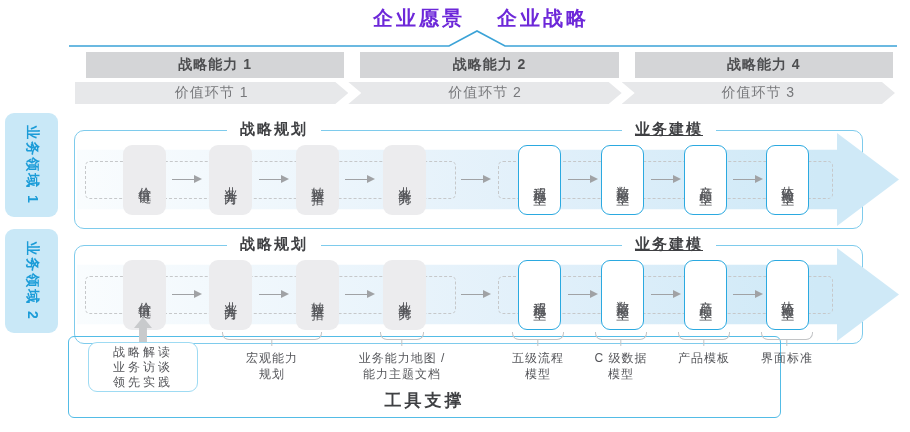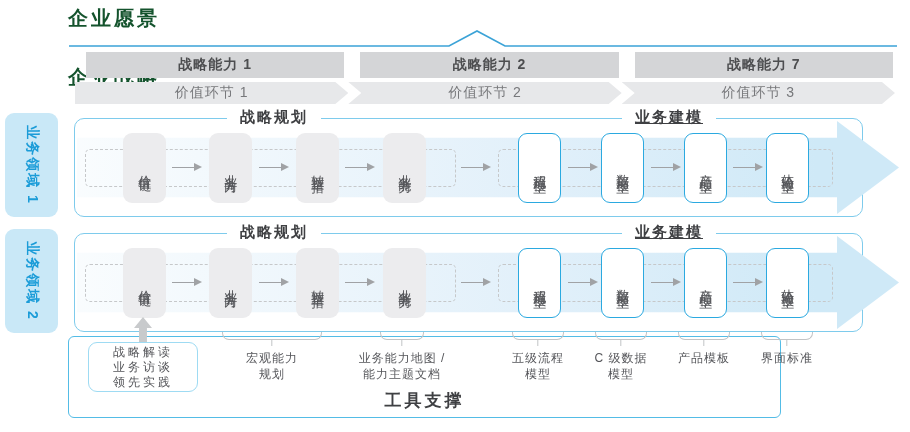--- a/index.html
+++ b/index.html
@@ -2,21 +2,21 @@
 <html><head>
 <meta charset="utf-8">
 <style>
   * { margin:0; padding:0; box-sizing:border-box; }
   body { background:#fff; font-family:"Liberation Sans","DejaVu Sans",sans-serif; }
   .canvas { position:relative; width:910px; height:432px; background:#fff; overflow:hidden; }
 
   
   .titles { position:absolute; left:68px; top:5px; width:826px; display:flex;
             justify-content:center; gap:32px; font-size:20px; font-weight:bold;
-            color:#14532d; letter-spacing:3px;flex-direction:column; }
+            color:#6d28d9; letter-spacing:3px; }
   .vision-line { position:absolute; left:68px; top:28px; }
 
   
   .cap-row { position:absolute; left:75px; top:52px; width:818px; height:26px; display:flex; gap:5px; }
   .cap-seg { flex:1; background:#d4d5d7; display:flex; align-items:center; justify-content:center;
              font-size:14px; font-weight:bold; color:#4d4e50; letter-spacing:1px;margin-left:11px; }
   .vl-row { position:absolute; left:75px; top:82px; width:820px; height:22px; display:flex; gap:0; }
   .vseg { flex:1; background:#e7e8ea; display:flex; align-items:center; justify-content:center;
           font-size:14px; color:#77787b; letter-spacing:1px;
           clip-path:polygon(0 0,calc(100% - 13px) 0,100% 50%,calc(100% - 13px) 100%,0 100%,13px 50%); }
@@ -25,21 +25,21 @@
   
   .domain { position:absolute; left:5px; width:53px; background:#c9e8f7; border-radius:9px;
             display:flex; align-items:center; justify-content:center; }
   .domain span { transform:rotate(90deg); white-space:nowrap; font-size:14px; font-weight:bold;
                  color:#1b9cd8; letter-spacing:2px; }
   .d1 { top:113px; height:104px; }
   .d2 { top:229px; height:104px; }
 
   
   .flow-row { position:absolute; left:74px; width:789px; height:99px;
-              border:1.4px solid #7ecbec; border-radius:10px; background:#fff; }
+              border:1.4px solid #7ecbec; border-radius:10px; background:#fff;margin-top:12px; }
   .r1 { top:118px; } .r2 { top:233px; }
   .band { position:absolute; left:2px; top:2px; height:93px; width:822px;
           background:linear-gradient(90deg, rgba(207,233,247,0.12) 0%, #e2f0fa 55%, #cfe9f7 90%);
           clip-path:polygon(0 18%,calc(100% - 62px) 18%,calc(100% - 62px) 0,100% 50%,calc(100% - 62px) 100%,calc(100% - 62px) 82%,0 82%);
           border-radius:8px 0 0 8px; }
   .dashed { position:absolute; top:30px; height:38px; border:1.3px dashed #c6c8ca; border-radius:5px; }
   .da { left:10px;  width:371px; }
   .db { left:423px; width:335px; }
   .bx { position:absolute; top:14px; width:43px; height:70px; border-radius:9px;
         display:flex; align-items:center; justify-content:center; writing-mode:vertical-rl;
@@ -89,21 +89,21 @@
     <span>企业愿景</span>
     <span>企业战略</span>
   </div>
   <svg class="vision-line" width="830" height="20" viewBox="0 0 830 20">
     <path d="M1 18 H381 L409 3 L437 18 H829" fill="none" stroke="#3ba3d7" stroke-width="1.6"></path>
   </svg>
 
   <div class="cap-row">
     <div class="cap-seg">战略能力 1</div>
     <div class="cap-seg">战略能力 2</div>
-    <div class="cap-seg">战略能力 7</div>
+    <div class="cap-seg">战略能力 4</div>
   </div>
 
   <div class="vl-row">
     <div class="vseg first">价值环节 1</div>
     <div class="vseg">价值环节 2</div>
     <div class="vseg">价值环节 3</div>
   </div>
 
   <div class="domain d1">
     <span>业务领域 1</span>

